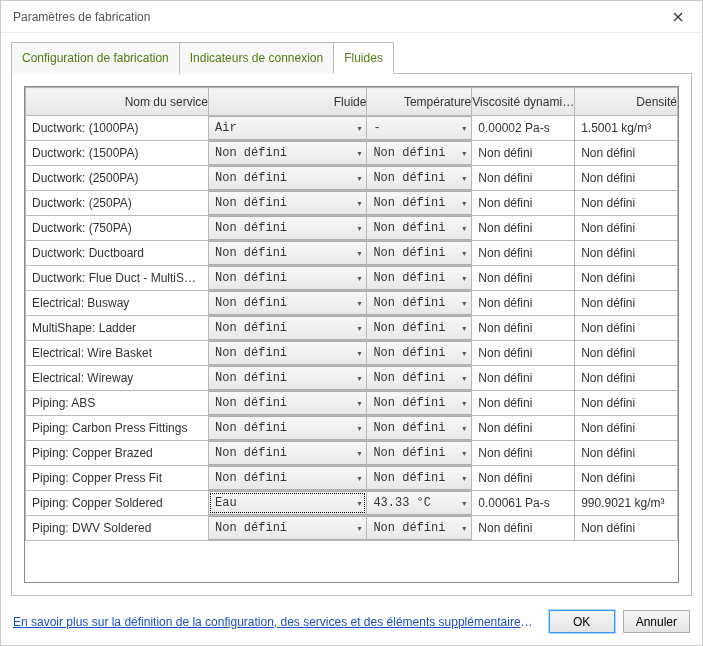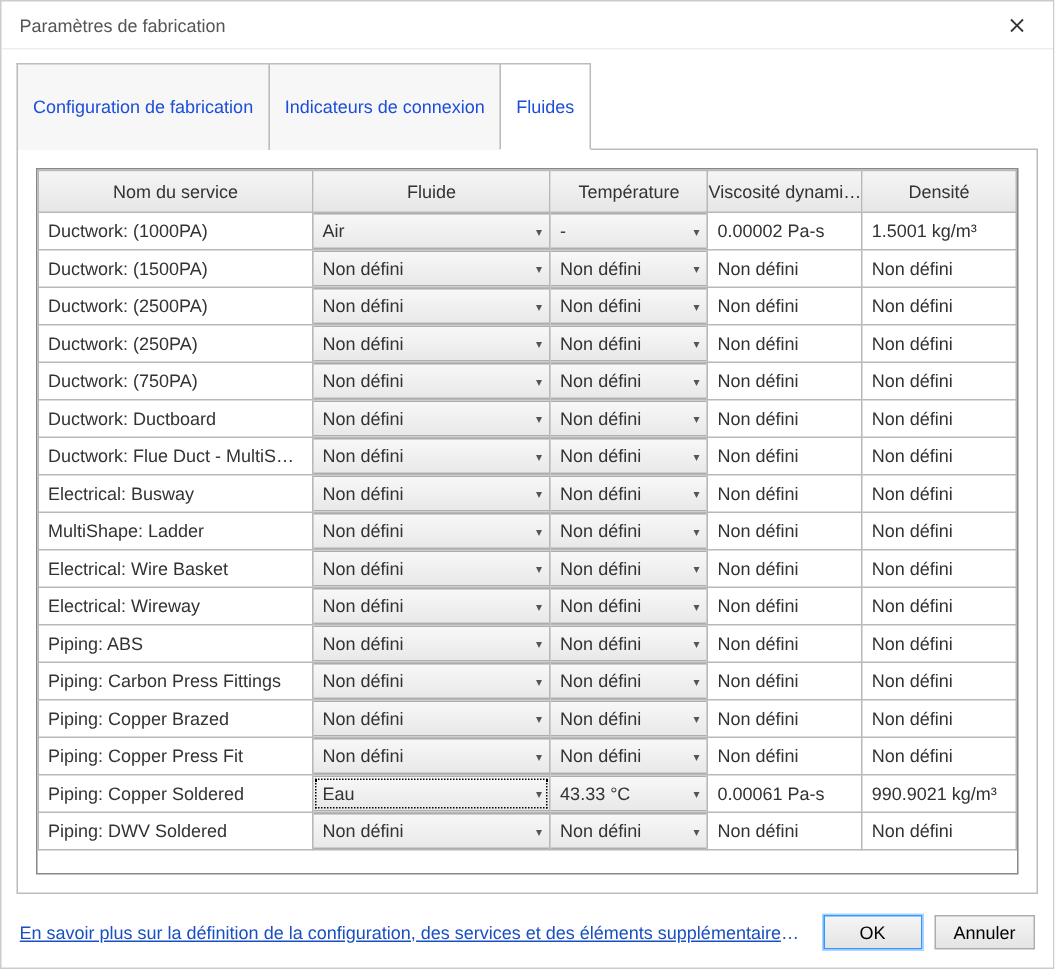--- a/index.html
+++ b/index.html
@@ -40,25 +40,25 @@
     color: #333;
     cursor: pointer;
   }
   .close-btn svg { width: 10px; height: 10px; }
   .tabs {
     display: flex;
     padding: 8px 10px 0 10px;
     gap: 0;
   }
   .tab {
-    padding: 21px 10px;
+    padding: 8px 10px;
     border: 1px solid #bcbcbc;
     border-bottom: none;
     background: #f7f7f7;
-    color: #1d4ed8;
+    color: #4d7c0f;
     cursor: pointer;
     font-size: 12px;
     position: relative;
     top: 1px;
   }
   .tab.active {
     background: #fff;
     border-bottom: 1px solid #fff;
     z-index: 2;
   }
@@ -97,21 +97,21 @@
     overflow: hidden;
     white-space: nowrap;
     text-overflow: ellipsis;
   }
   th {
     background: linear-gradient(#f5f5f5,#e6e6e6);
     font-weight: 400;
     color: #333;
     font-size: 12px;
     height: 28px;
-    text-align: center;
+    text-align: right;
   }
   td { font-size: 12px; }
   .col-svc { width: 178px; }
   .col-fl  { width: 154px; }
   .col-temp{ width: 102px; }
   .col-visc{ width: 100px; }
   .col-dens{ width: 100px; }
   .cell-text {
     padding: 0 6px;
     line-height: 24px;
@@ -129,20 +129,21 @@
   .dd.focused {
     outline: 1px dotted #000;
     outline-offset: -3px;
   }
   .dd .ddtext {
     flex: 1;
     padding: 0 6px;
     line-height: 22px;
     overflow: hidden;
     text-overflow: ellipsis;
+    font-family: Liberation Mono, monospace;
   }
   .dd .ddbtn {
     width: 14px;
     display: flex;
     align-items: center;
     justify-content: center;
     font-size: 8px;
     color: #555;
   }
   .footer {

